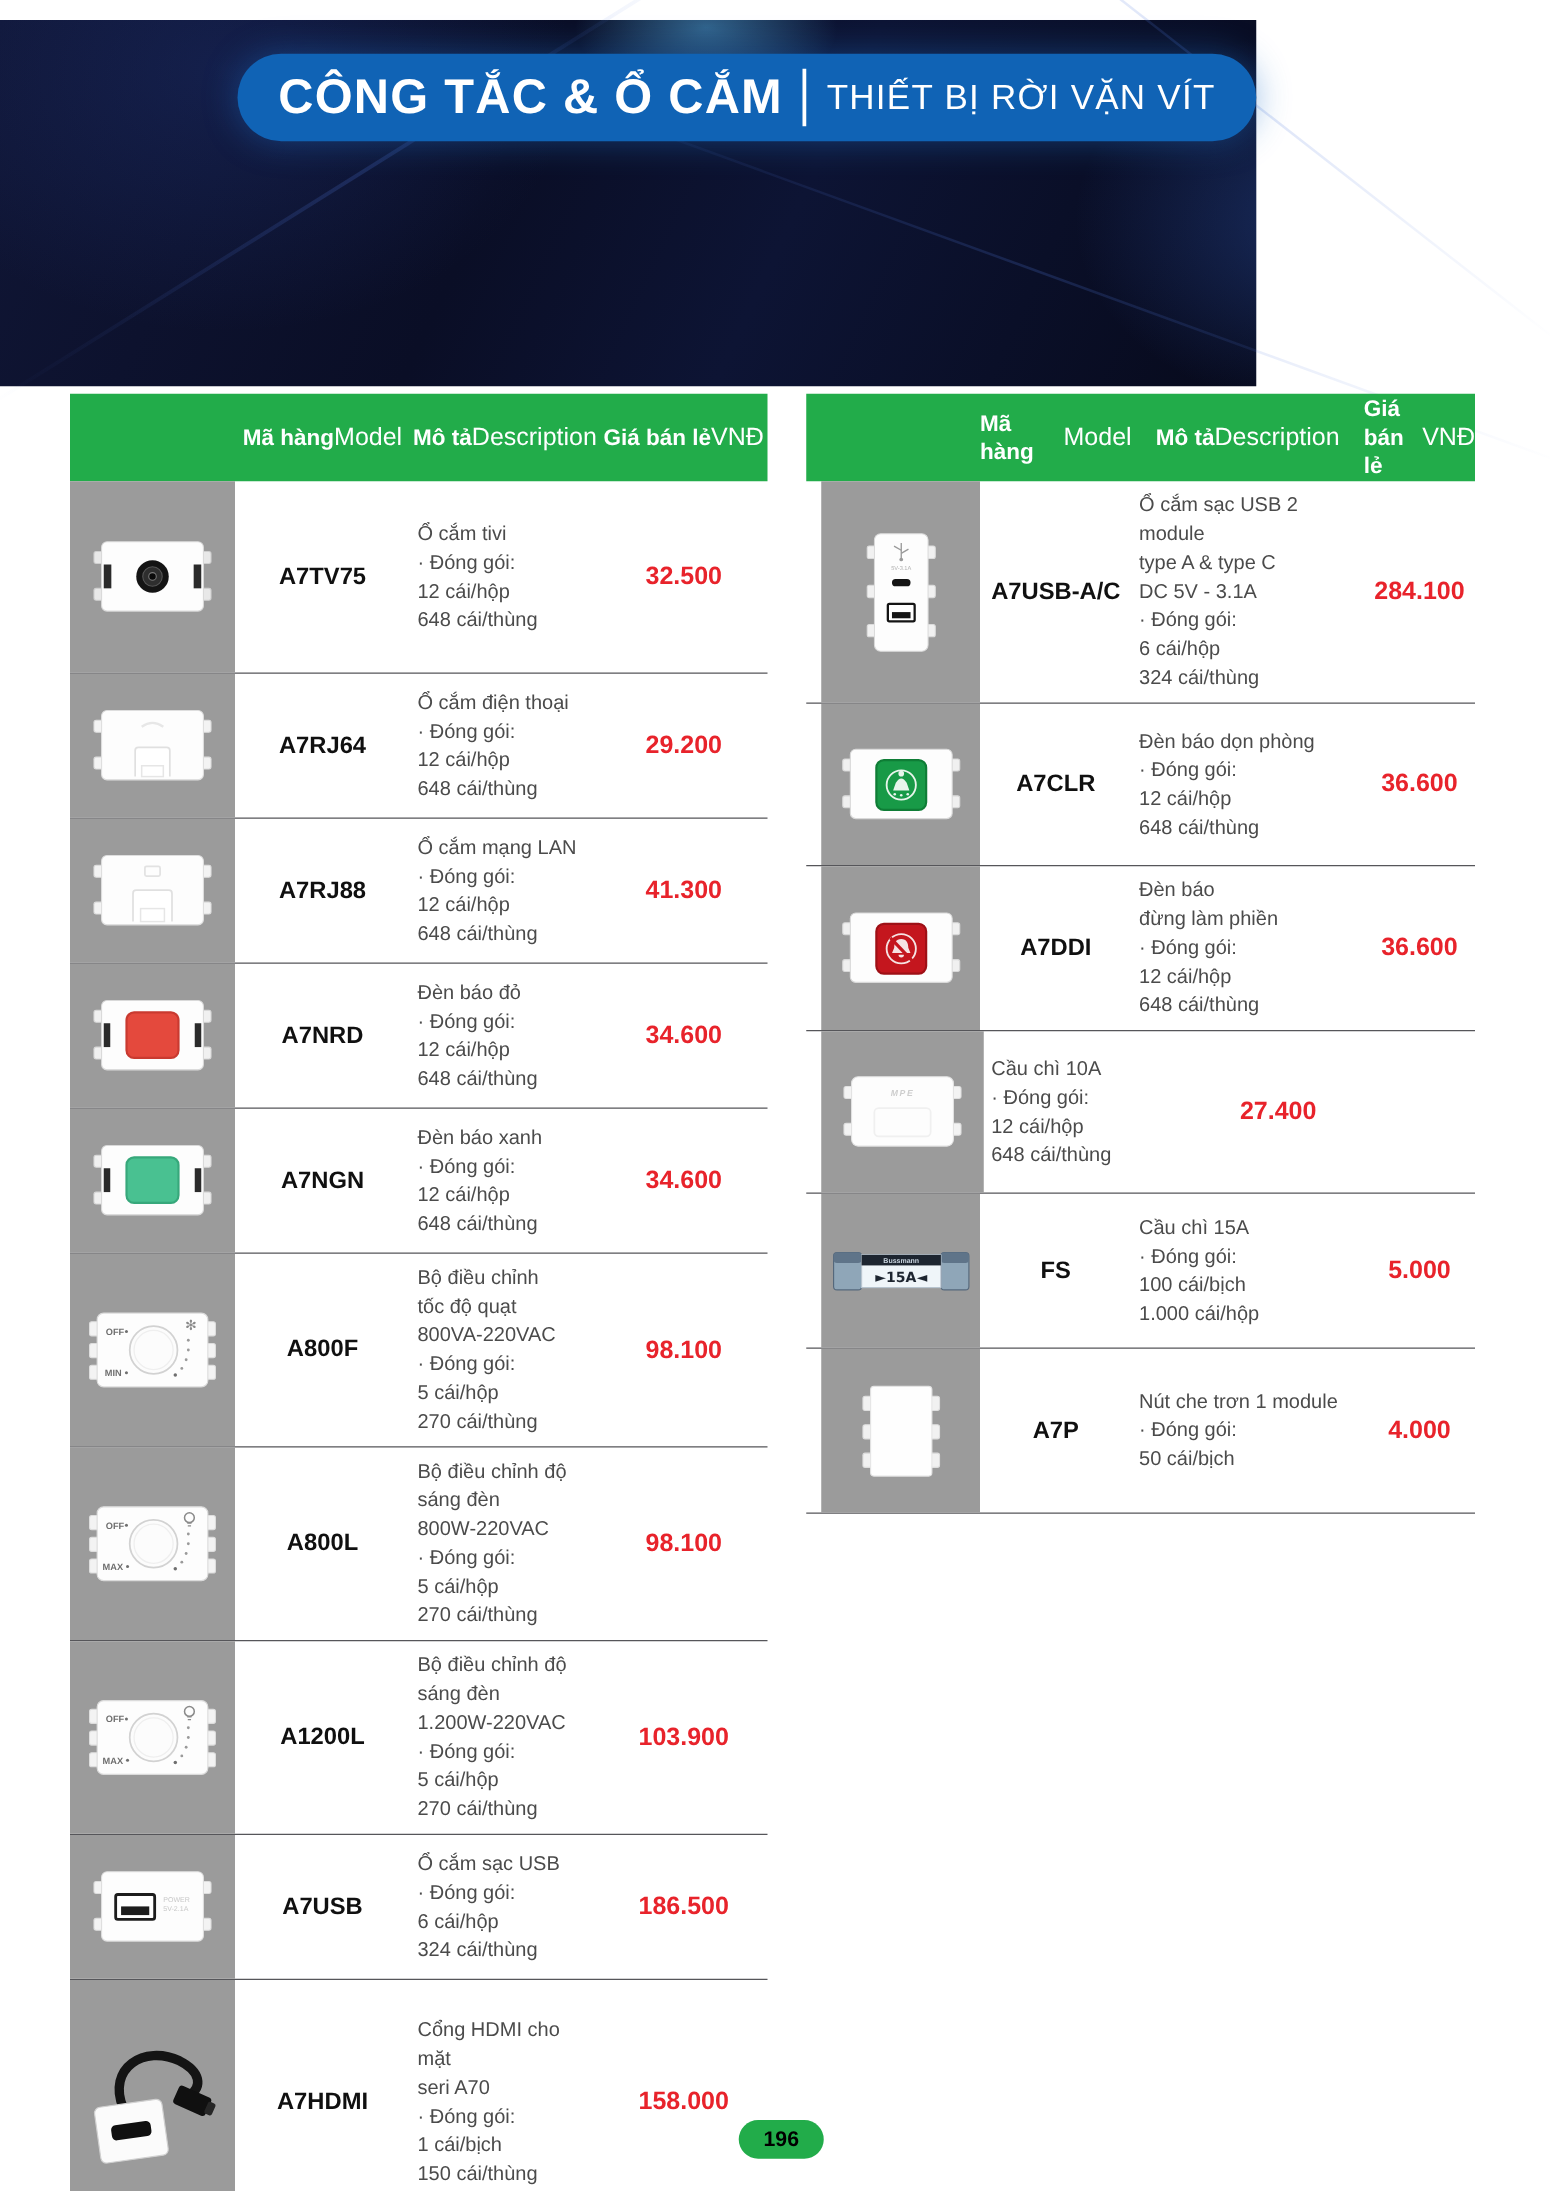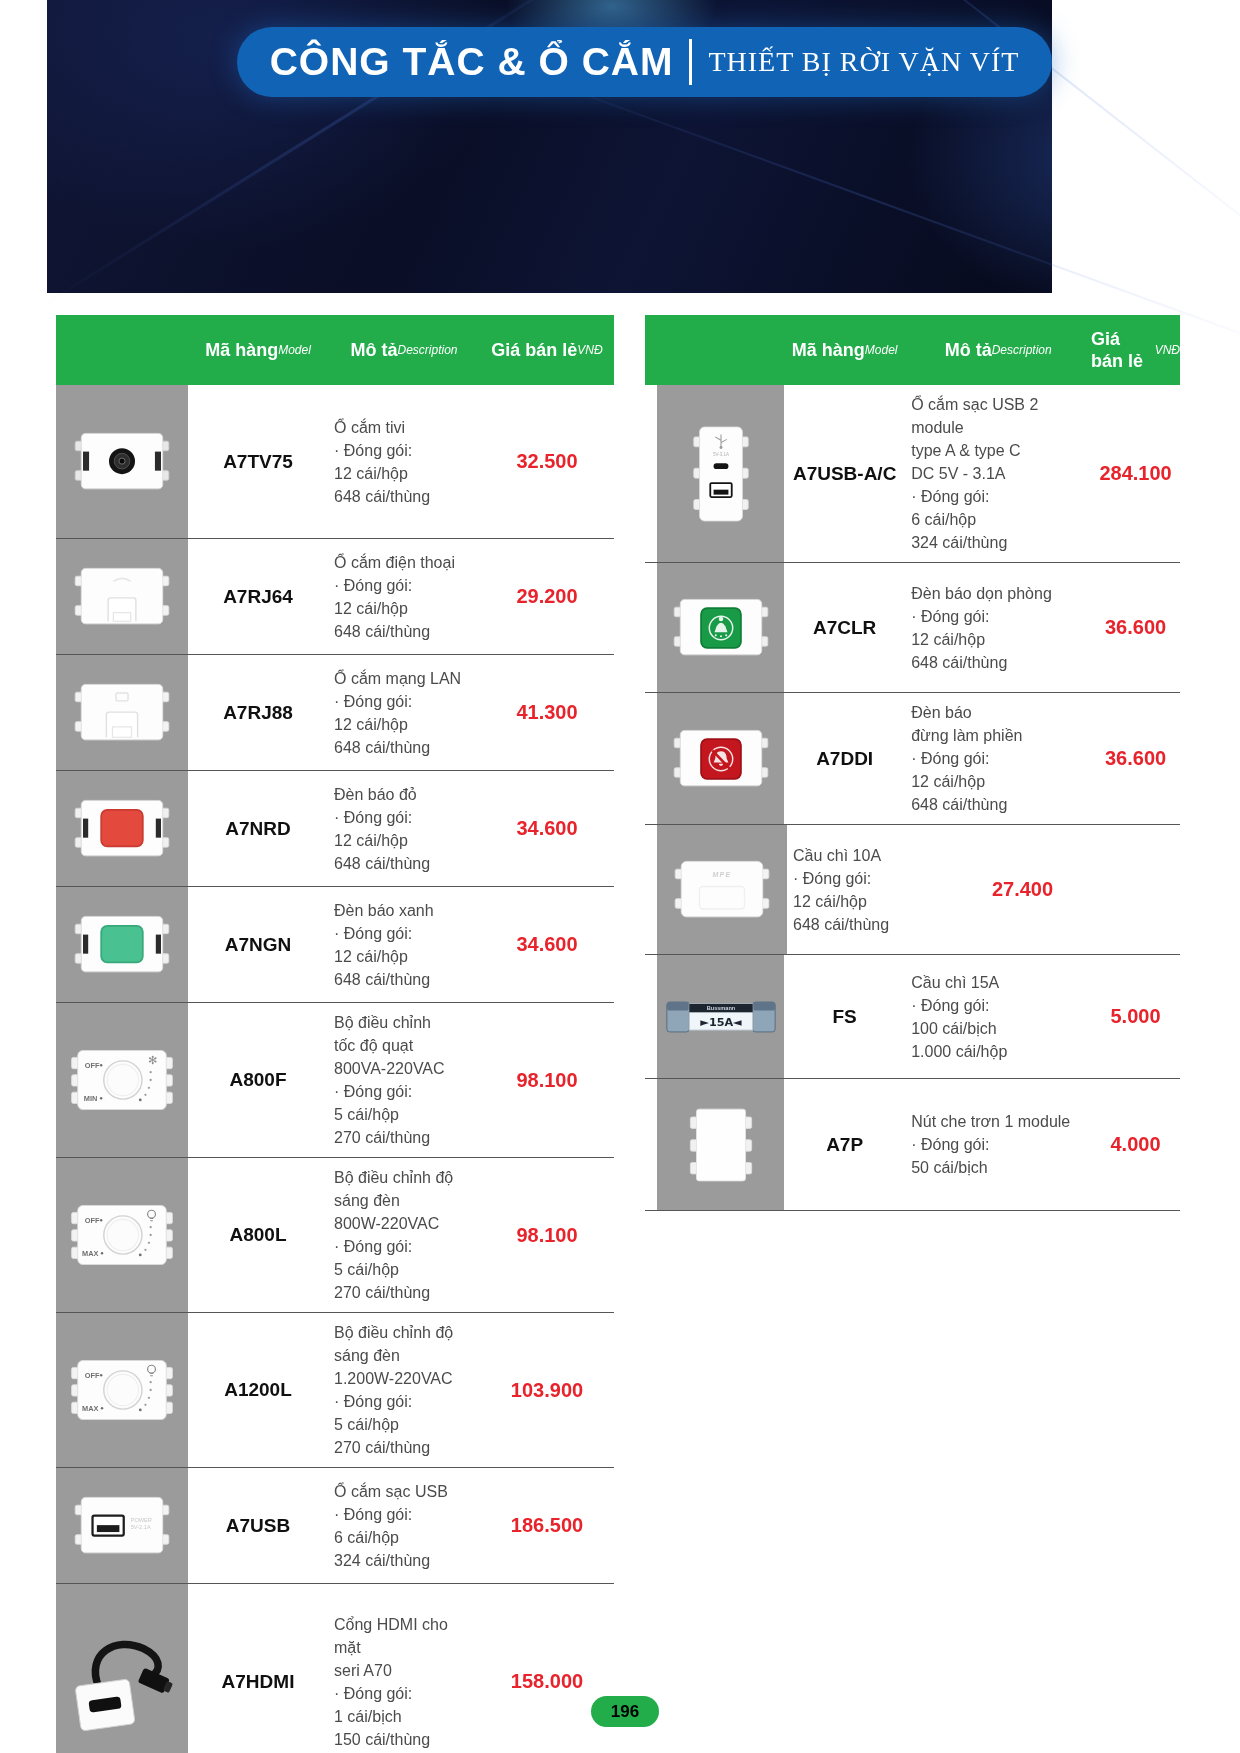--- a/index.html
+++ b/index.html
@@ -1,44 +1,44 @@
 <!DOCTYPE html>
 <html><head>
 <meta charset="utf-8">
 <style>
   html,body{margin:0;padding:0;background:#ffffff;}
   .page{position:relative;width:1240px;height:1753px;background:#ffffff;overflow:hidden;
         font-family:"Liberation Sans",sans-serif;}
 
   
-  .banner{position:absolute;left:0;top:0;width:1005px;height:293px;
+  .banner{position:absolute;left:0;top:16px;width:1005px;height:293px;
     background:
       radial-gradient(ellipse 300px 220px at 1070px 160px, rgba(56,104,210,0.38), transparent 70%),
       radial-gradient(ellipse 150px 80px at 565px 6px, rgba(96,200,255,0.45), transparent 70%),
       radial-gradient(ellipse 400px 300px at 180px 40px, rgba(40,70,160,0.25), transparent 70%),
-      linear-gradient(115deg,#101636 0%,#0a0e26 40%,#0d1434 62%,#070a1c 100%); margin-left: 47px;}
+      linear-gradient(115deg,#101636 0%,#0a0e26 40%,#0d1434 62%,#070a1c 100%);}
   .banner .streak{position:absolute;background:linear-gradient(90deg,transparent,rgba(80,120,220,0.22),transparent);}
   .s1{left:-60px;top:120px;width:700px;height:3px;transform:rotate(-32deg);}
   .s2{left:380px;top:200px;width:900px;height:2px;transform:rotate(20deg);}
   .s3{left:620px;top:40px;width:700px;height:2px;transform:rotate(38deg);}
   .banner-pill{position:absolute;left:190px;top:27px;width:815px;height:70px;border-radius:38px;
     background:#1063b5;display:flex;align-items:center;justify-content:center;gap:16px;
     box-shadow:0 0 28px rgba(30,110,200,0.45);}
   .banner-title{color:#ffffff;font-size:39px;font-weight:800;letter-spacing:1px;white-space:nowrap;}
   .banner-sep{width:3px;height:46px;background:#ffffff;}
-  .banner-sub{color:#ffffff;font-size:28px;font-weight:400;letter-spacing:1px;white-space:nowrap;font-family:Liberation Serif, serif;}
+  .banner-sub{color:#ffffff;font-size:28px;font-weight:400;letter-spacing:1px;white-space:nowrap;}
 
   
   .ptable{position:absolute;top:315px;}
   .t-left{left:56px;width:558px;}
   .t-right{left:645px;width:535px;}
   .thead{display:flex;height:70px;background:#22ac4a;color:#ffffff;}
   .th{display:flex;flex-direction:row;align-items:center;justify-content:center;line-height:1.25;}
   .th .l1{font-weight:700;font-size:18px;}
-  .th .l2{font-weight:400;font-size:12px;font-style:italic;}
+  .th .l2{font-weight:400;font-size:20px;}
   .tbody{display:flex;flex-direction:column;}
   .row{display:flex;border-bottom:1px solid #56565a;box-sizing:border-box;}
   .cell{display:flex;align-items:center;justify-content:center;box-sizing:border-box;}
   .c-img{background:#9b9b9b;}
   .c-model{font-weight:800;font-size:19px;color:#101010;text-align:center;}
   .c-desc{justify-content:flex-start;font-size:16px;line-height:23px;color:#4b4b4b;
           white-space:pre-line;padding:8px 2px 8px 6px;text-align:left;}
   .c-price{font-weight:800;font-size:20px;color:#e8232b;}
 
   

